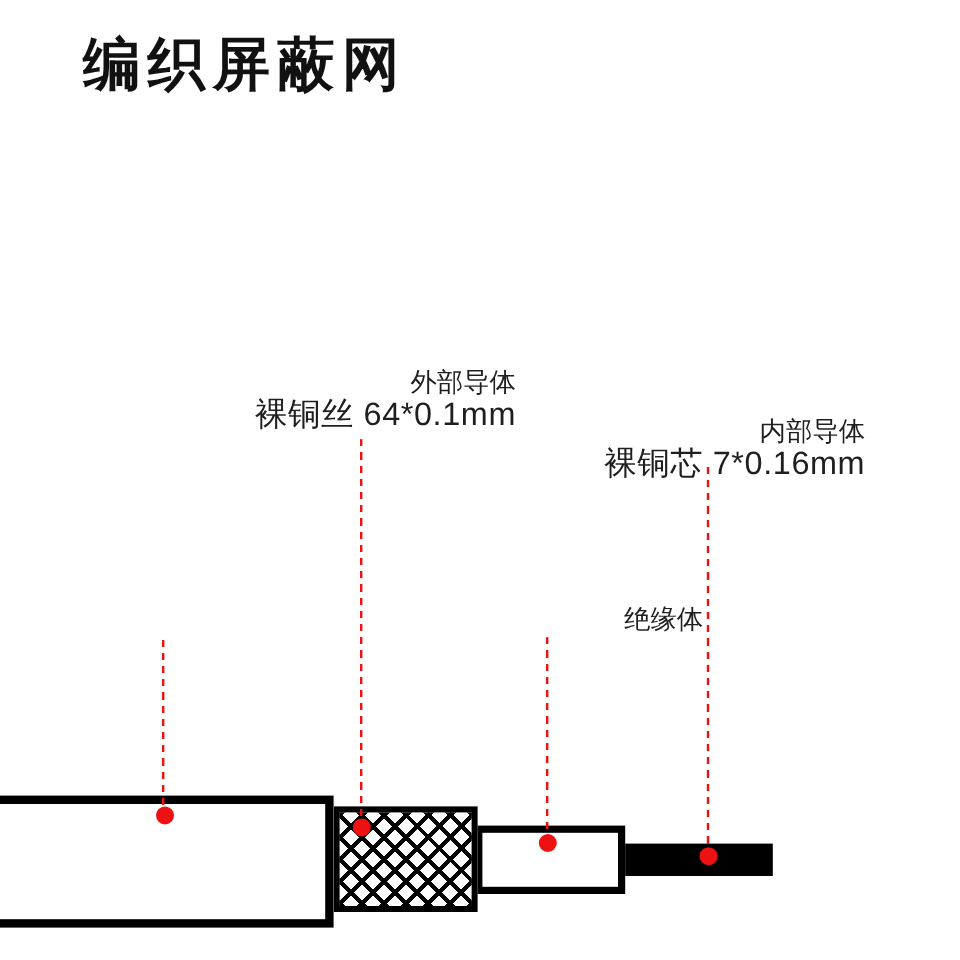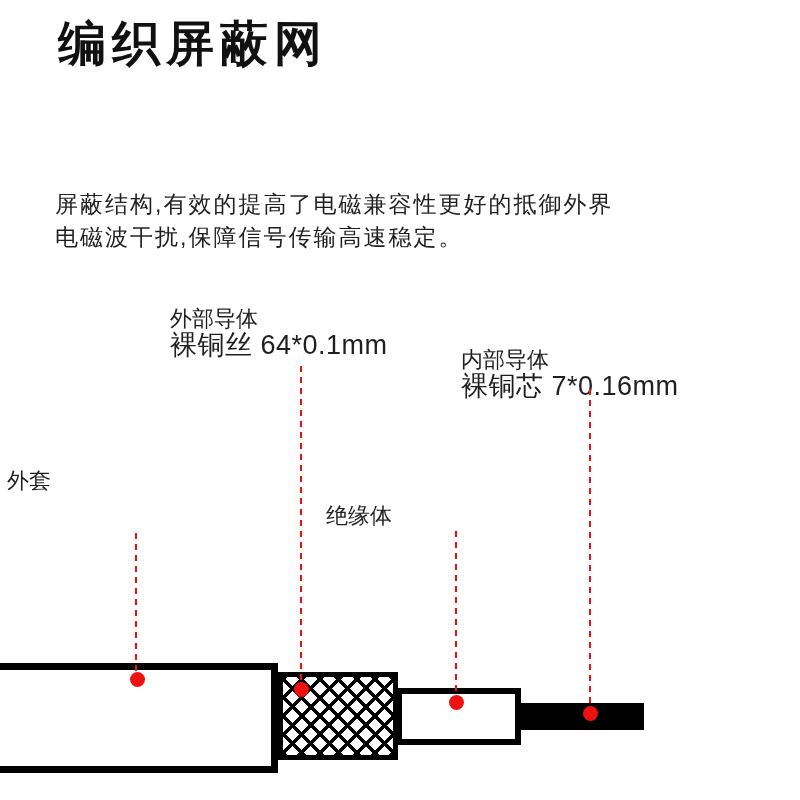--- a/index.html
+++ b/index.html
@@ -14,21 +14,21 @@
     height: 800px;
     background: var(--page_bg, #ffffff);
     overflow: hidden;
   }
 
   
   .title {
     position: absolute;
     left: 58px;
     top: 14px;
-    margin: 0;
+    margin: 11px;
     font-size: 48px;
     line-height: 59px;
     font-weight: 800;
     letter-spacing: 6px;
     color: var(--ink, #111111);
   }
   .title .title-line { display: block; }
   .desc {
     position: absolute;
     left: 55px;
@@ -39,21 +39,21 @@
     letter-spacing: 2px;
     font-weight: 400;
     color: var(--ink_soft, #1f1f1f);
   }
   .desc span { display: block; }
 
   
   .callout {
     position: absolute;
     width: 260px;
-    text-align: left;
+    text-align: right;
     color: var(--ink_soft, #1f1f1f);
   }
   .callout .c-name  { font-size: 22px; line-height: 26px; font-weight: 500; }
   .callout .c-spec  { font-size: 27px; line-height: 26px; font-weight: 500; letter-spacing: 0.5px; }
 
   .callout.outer     { left: 170px; top: 306px; }
   .callout.inner     { left: 461px; top: 347px; }
   .callout.jacket    { left:   7px; top: 468px; }
   .callout.insulator { left: 326px; top: 471px; margin-top: 32px; }
 
@@ -122,35 +122,30 @@
   }
 </style>
 </head>
 <body>
 
 <div class="page">
 
   <h1 class="title">
     <span class="title-line">编织屏蔽网</span>
   </h1>
-  <p class="desc">
-    <span>屏蔽结构,有效的提高了电磁兼容性更好的抵御外界</span>
-    <span>电磁波干扰,保障信号传输高速稳定。</span>
-  </p>
 
   <div class="callout outer">
     <div class="c-name">外部导体</div>
     <div class="c-spec">裸铜丝 64*0.1mm</div>
   </div>
   <div class="callout inner">
     <div class="c-name">内部导体</div>
     <div class="c-spec">裸铜芯 7*0.16mm</div>
   </div>
   <div class="callout jacket">
-    <div class="c-name">外套</div>
   </div>
   <div class="callout insulator">
     <div class="c-name">绝缘体</div>
   </div>
 
   <div class="leader jacket"></div>
   <div class="leader outer"></div>
   <div class="leader insulator"></div>
   <div class="leader inner"></div>
 

